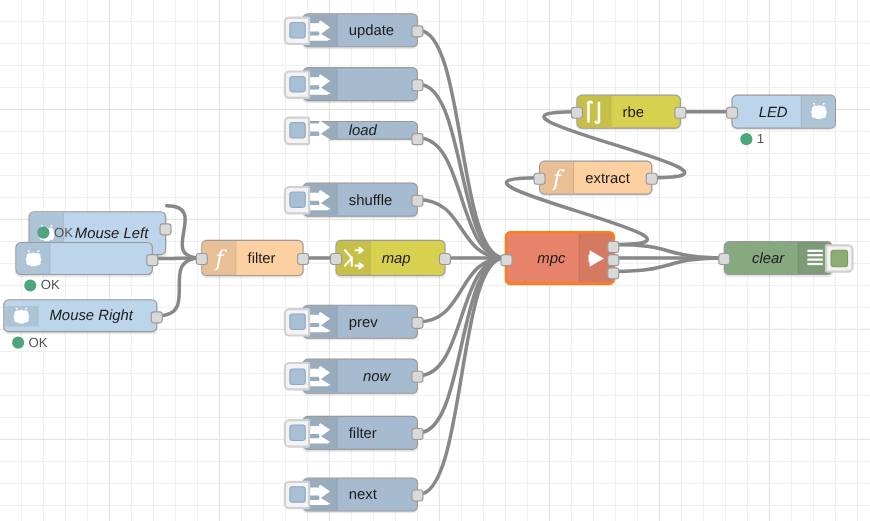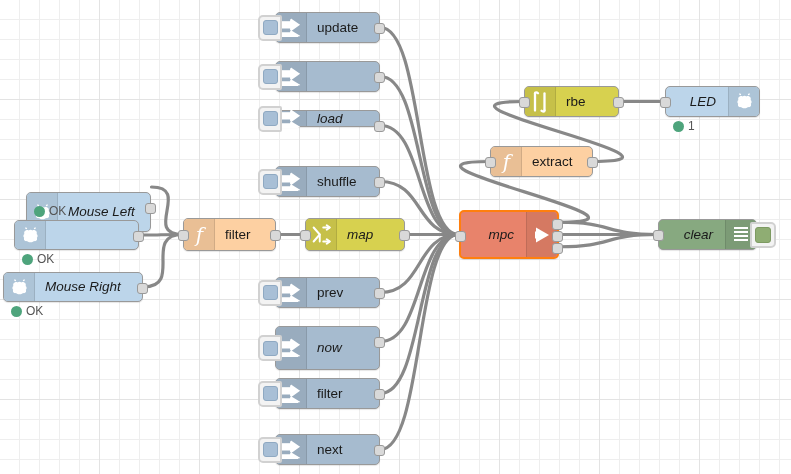--- a/index.html
+++ b/index.html
@@ -138,21 +138,21 @@
               <path d="M12 4.6c-1 0-1.8.5-2.3 1.1C8.9 5.1 7.6 4.9 6.4 5.4 4.9 6 4 7.3 4 8.7c0 .5.1 1 .3 1.4-.8.6-1.3 1.5-1.3 2.5 0 .9.4 1.7 1 2.3-.2.4-.3.9-.3 1.4 0 1.6 1.3 2.9 2.9 2.9.4 0 .8-.1 1.1-.2.6.8 1.6 1.4 2.7 1.4h3.2c1.1 0 2.1-.6 2.7-1.4.3.1.7.2 1.1.2 1.6 0 2.9-1.3 2.9-2.9 0-.5-.1-1-.3-1.4.6-.6 1-1.4 1-2.3 0-1-.5-1.9-1.3-2.5.2-.4.3-.9.3-1.4 0-1.4-.9-2.7-2.4-3.3-1.2-.5-2.5-.3-3.3.3-.5-.6-1.3-1.1-2.3-1.1z"></path>
             </g>
           </svg>
         </div>
         <span class="port out" style="top: 9.5px;"></span>
       </div>
       <div class="status" style="left: 22px; top: 252px;">
         <span class="dot" style="background: rgb(78, 164, 124);"></span>
         <span>OK</span>
       </div>
-      <div class="node" style="left: 3px; top: 272px; width: 140px; height: 30px; background: rgb(188, 213, 234);">
+      <div class="node" style="left: 3px; top: 272px; width: 140px; height: 30px; background: rgb(188, 213, 234); align-items: center;">
         <div class="icon left" style="background: rgb(173, 196, 215);">
           <svg width="19" height="19" viewBox="0 0 24 24">
             <g fill="#ffffff">
               <path d="M7.1 2.2c-.9-.5-2 .1-2 .1s.1 1.2 1.1 1.6c.7.3 1.5.1 1.5.1s.2-1.3-.6-1.8z"></path>
               <path d="M16.9 2.2c.9-.5 2 .1 2 .1s-.1 1.2-1.1 1.6c-.7.3-1.5.1-1.5.1s-.2-1.3.6-1.8z"></path>
               <path d="M12 4.6c-1 0-1.8.5-2.3 1.1C8.9 5.1 7.6 4.9 6.4 5.4 4.9 6 4 7.3 4 8.7c0 .5.1 1 .3 1.4-.8.6-1.3 1.5-1.3 2.5 0 .9.4 1.7 1 2.3-.2.4-.3.9-.3 1.4 0 1.6 1.3 2.9 2.9 2.9.4 0 .8-.1 1.1-.2.6.8 1.6 1.4 2.7 1.4h3.2c1.1 0 2.1-.6 2.7-1.4.3.1.7.2 1.1.2 1.6 0 2.9-1.3 2.9-2.9 0-.5-.1-1-.3-1.4.6-.6 1-1.4 1-2.3 0-1-.5-1.9-1.3-2.5.2-.4.3-.9.3-1.4 0-1.4-.9-2.7-2.4-3.3-1.2-.5-2.5-.3-3.3.3-.5-.6-1.3-1.1-2.3-1.1z"></path>
             </g>
           </svg>
         </div>
         <div class="body">
@@ -265,21 +265,21 @@
           </svg>
         </div>
         <div class="body">
           <span class="label">prev</span>
         </div>
         <span class="port out" style="top: 10px;"></span>
         <div class="injbtn">
           <i></i>
         </div>
       </div>
-      <div class="node" style="left: 275px; top: 326px; width: 105px; height: 44px; background: rgb(166, 187, 207);">
+      <div class="node" style="left: 275px; top: 326px; width: 105px; height: 32px; background: rgb(166, 187, 207); gap: 13px;">
         <div class="icon left" style="background: rgb(153, 172, 190);">
           <svg width="22" height="20" viewBox="0 0 24 22">
             <path fill="#ffffff" d="M2 4h9V1l9 6.5L11 14v-3H2V4z M2 16h9v-2l9 5.5V21H2v-5z"></path>
             <path fill="#ffffff" d="M1.5 3.5h10.5v-3L22 7.4 12 14.6v-3H1.5z"></path>
             <path fill="#ffffff" d="M1.5 16h10.5v-2.6L22 19.5v.7H1.5z"></path>
           </svg>
         </div>
         <div class="body">
           <span class="label it">now</span>
         </div>

